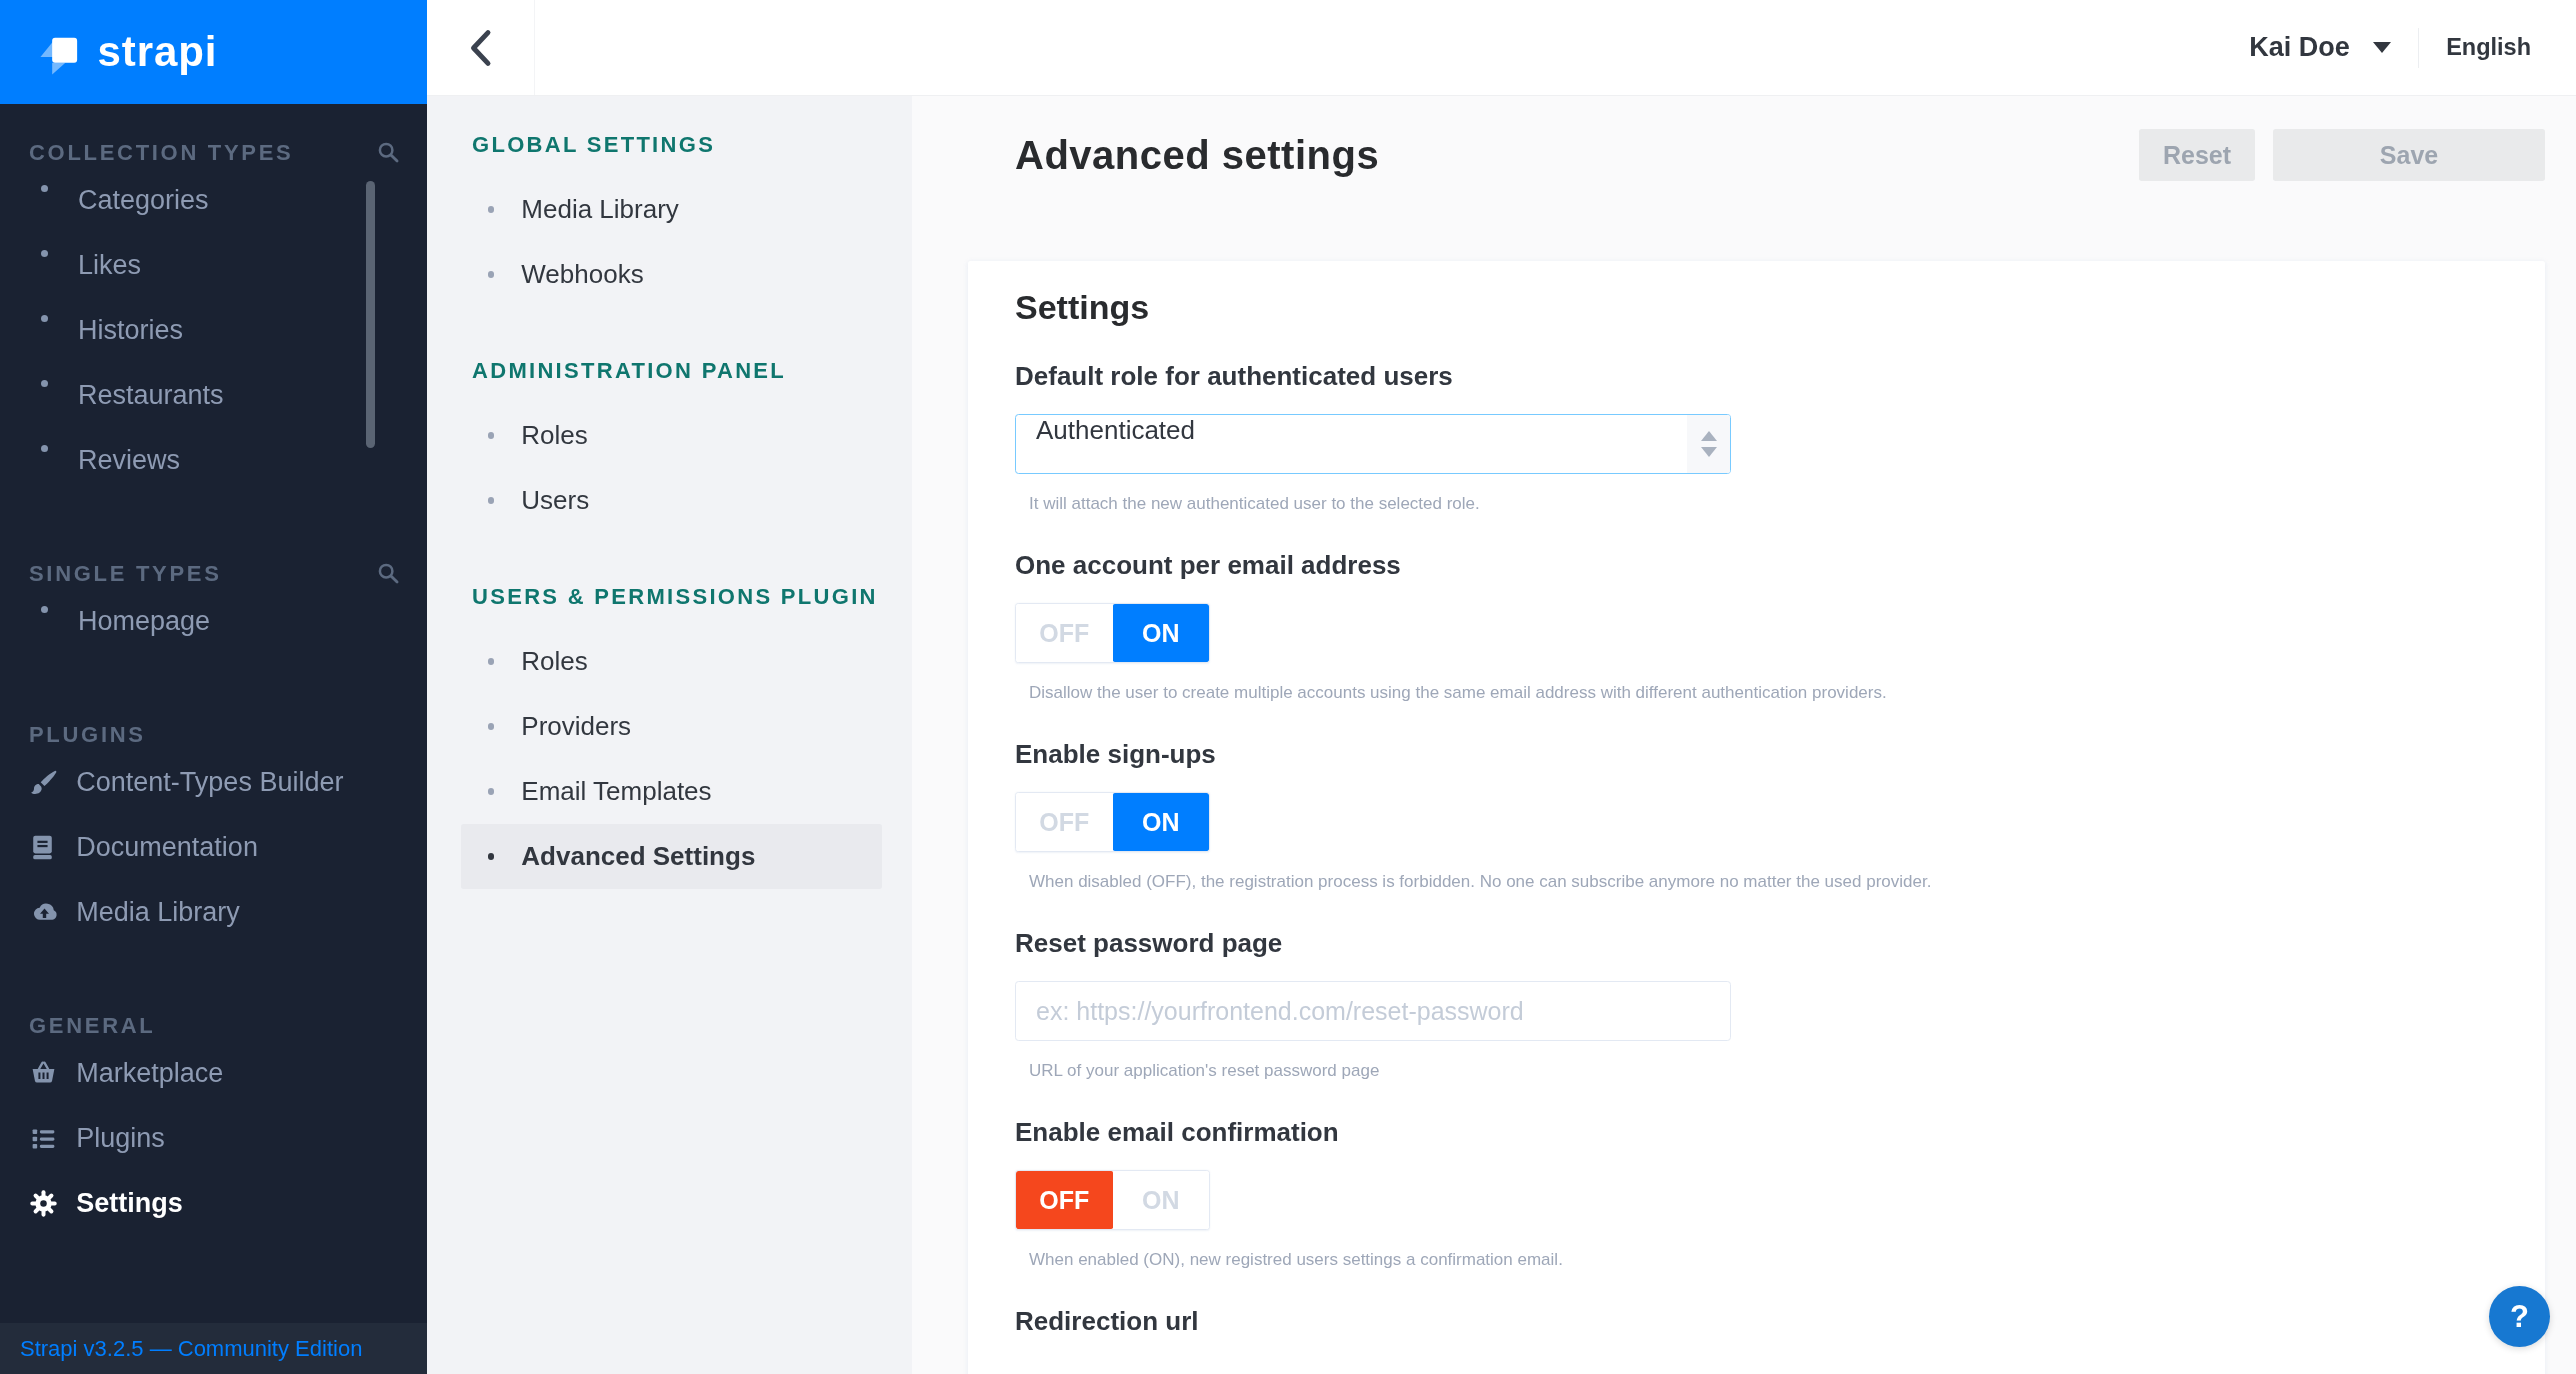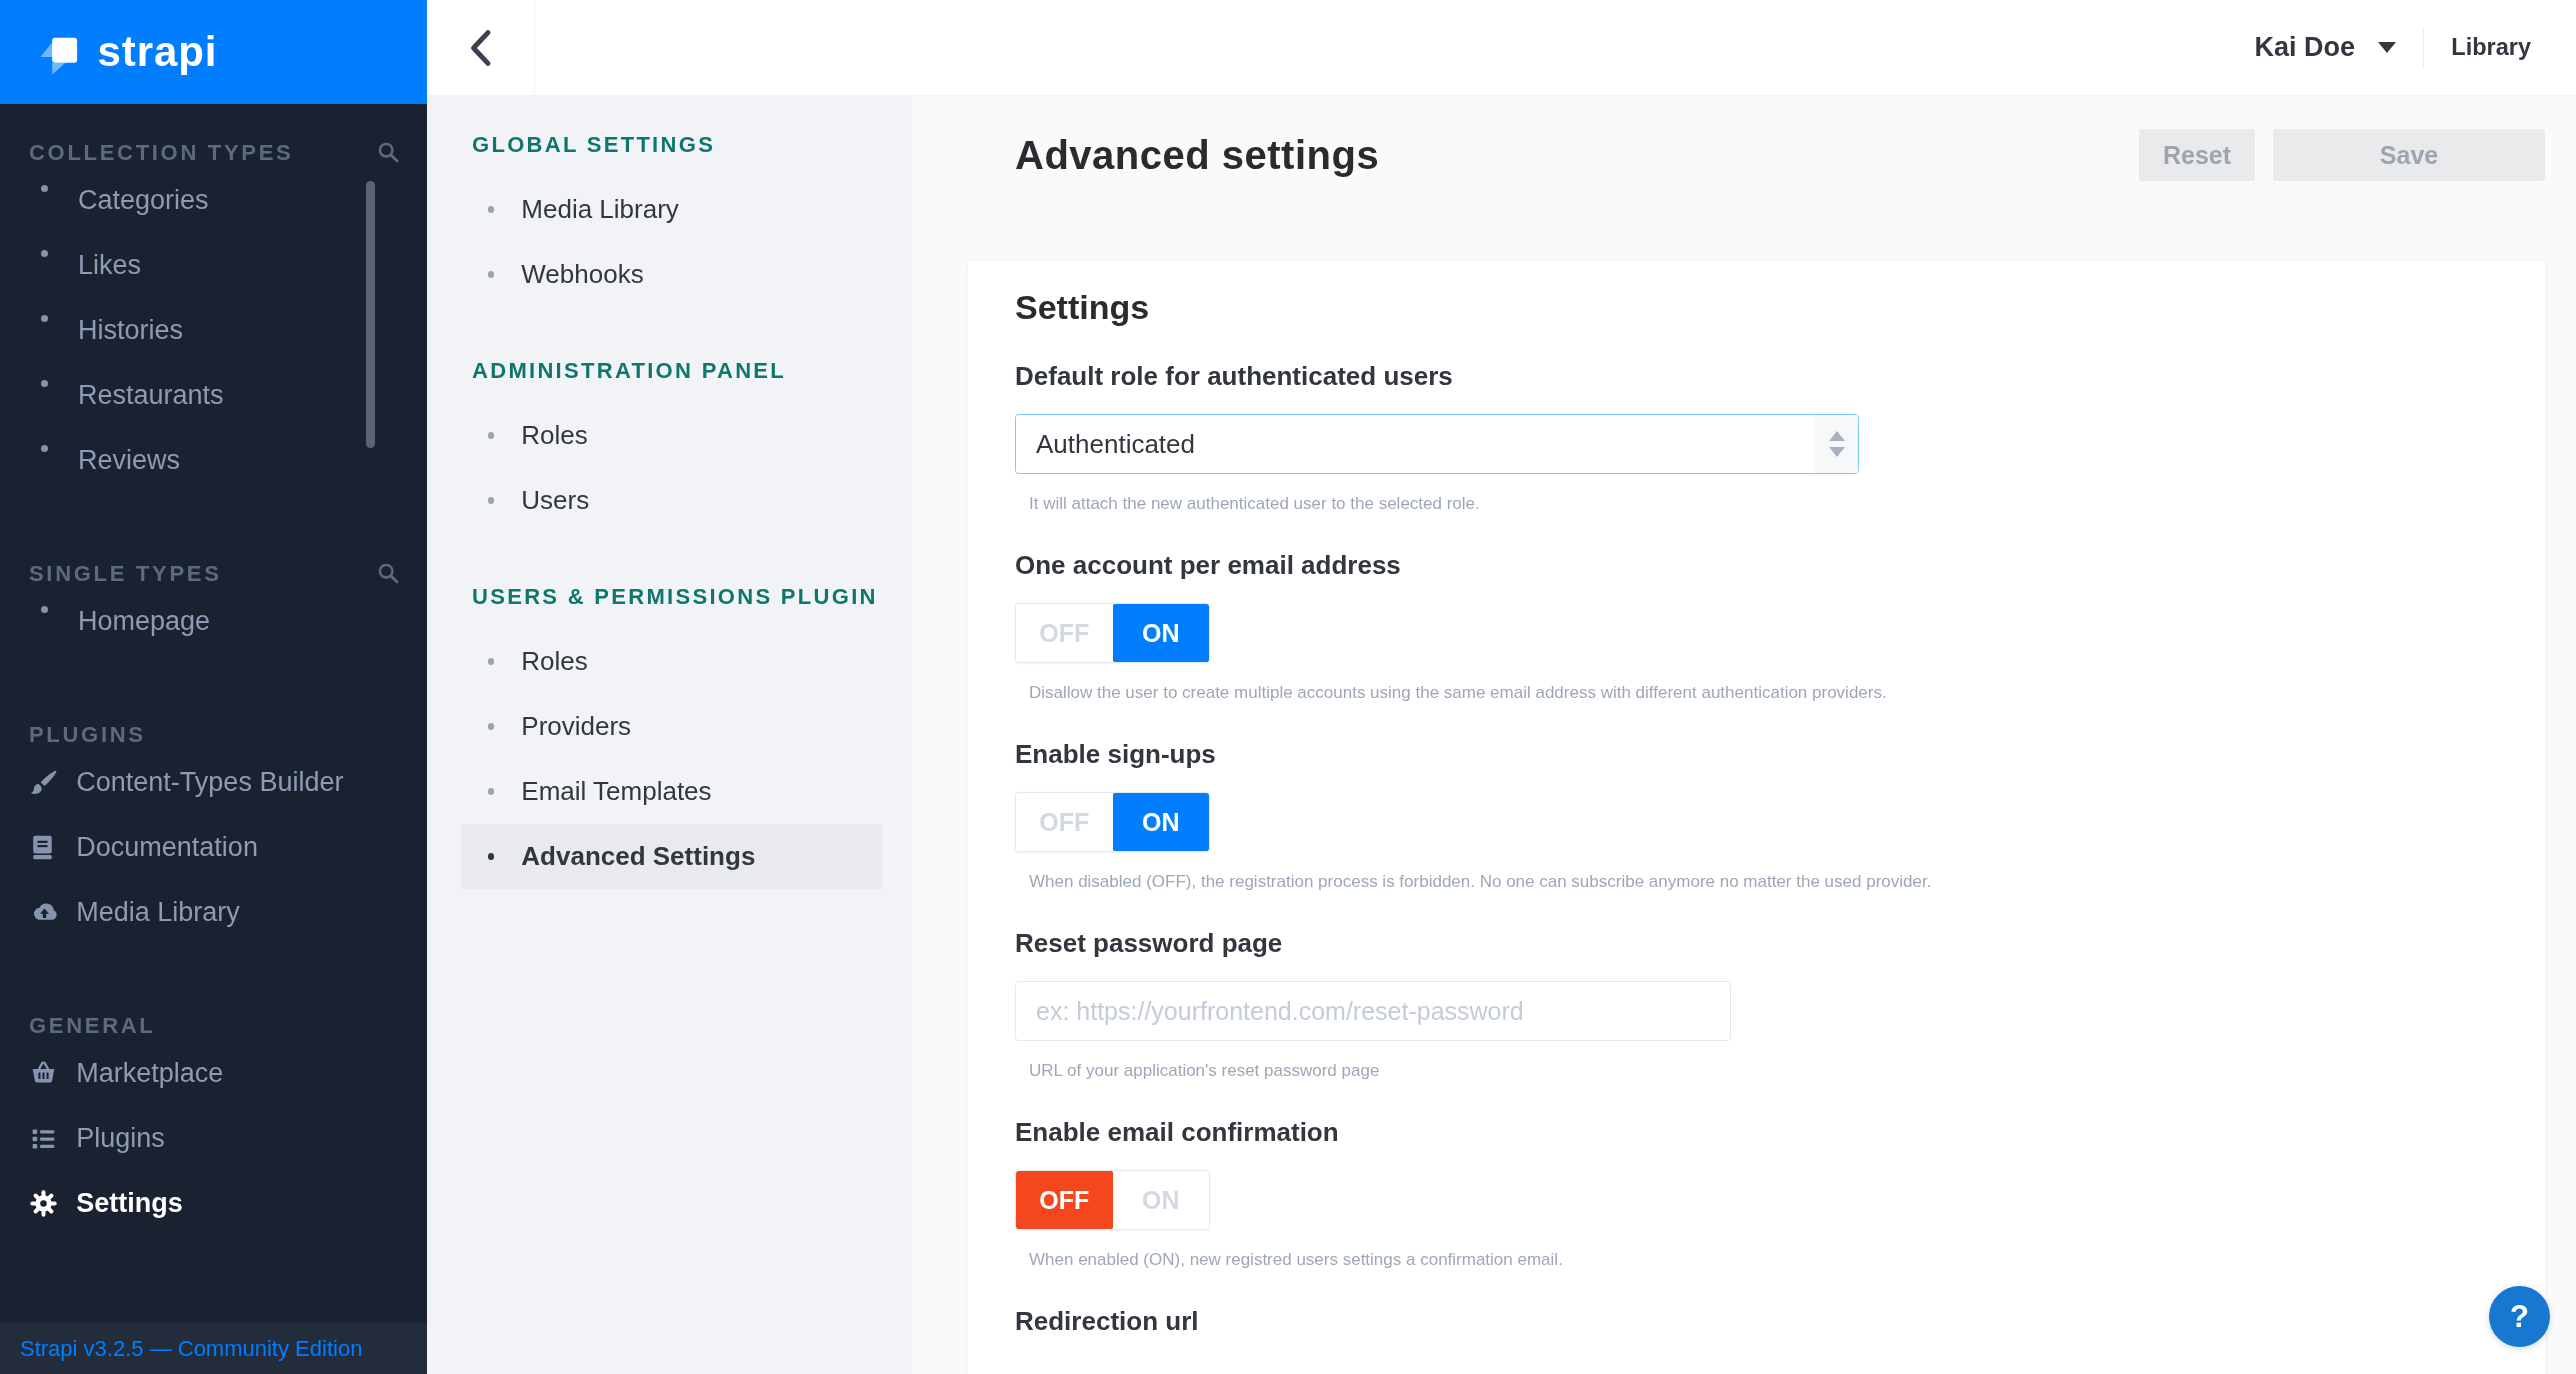--- a/index.html
+++ b/index.html
@@ -66,22 +66,22 @@
   .btn-reset { width:116px; height:52px; margin-right:18px; }
   .btn-save { width:272px; height:52px; }
 
   .card { margin:80px 31px 0 56px; background:#fff; border-radius:2.7px;
           box-shadow:0 1.8px 5.4px rgba(227,233,243,.9); padding:27px 47px 54px 47px; min-height:1131px; }
   .card-heading { font-size:34px; font-weight:600; color:#292b2e; margin-bottom:34px; }
   .field { margin-bottom:36px; }
   .field-label { font-size:26px; font-weight:600; color:#32373f; margin-bottom:22px; }
   .helper { font-size:17px; color:#9ea7b8; margin-top:20px;margin-left:14px; }
 
-  .select { position:relative; width:844px; height:60px; border:1.8px solid #78caff; border-radius:3.6px;
-            background:#fff; display:flex; align-items:center; cursor:pointer; }
+  .select { position:relative; width:716px; height:60px; border:1.8px solid #78caff; border-radius:3.6px;
+            background:#fff; display:flex; align-items:flex-start; cursor:pointer; }
   .select-value { font-size:26px; color:#32373f; padding-left:20px; }
   .select-spin { position:absolute; top:0; right:0; width:43px; height:100%; background:#f7f8fa;
                  border-radius:0 1.8px 1.8px 0; display:flex; flex-direction:column; align-items:center; justify-content:center; }
   .tri-up { width:0; height:0; border-left:8.1px solid transparent; border-right:8.1px solid transparent;
             border-bottom:10px solid #a9b2bf; margin-bottom:5.4px; }
   .tri-down { width:0; height:0; border-left:8.1px solid transparent; border-right:8.1px solid transparent;
               border-top:10px solid #a9b2bf; }
 
   .toggle { display:inline-flex; width:195px; height:60px; border:0.9px solid #e3e9f3; border-radius:3.6px;
             overflow:hidden; background:#fff; box-shadow:0 0.9px 1.8px rgba(227,233,243,.6); }
@@ -253,21 +253,21 @@
       <button class="back-btn">
         <svg width="23.5" height="38" viewBox="0 0 26 42">
           <polyline points="21,4 5,21 21,38" fill="none" stroke="#3b424f" stroke-width="5.5" stroke-linecap="round" stroke-linejoin="round"></polyline>
         </svg>
       </button>
       <div class="topbar-spacer"></div>
       <div class="userbox">
         <span class="username">Kai Doe</span>
         <span class="caret-down"></span>
         <span class="vdivider"></span>
-        <span class="language">Library</span>
+        <span class="language">English</span>
       </div>
     </header>
 
     <div class="content-row">
 
       <nav class="snav">
         <div class="ssec">
           <div class="ssec-head">GLOBAL SETTINGS</div>
           <div class="srow">
             <span class="sbullet"></span>

